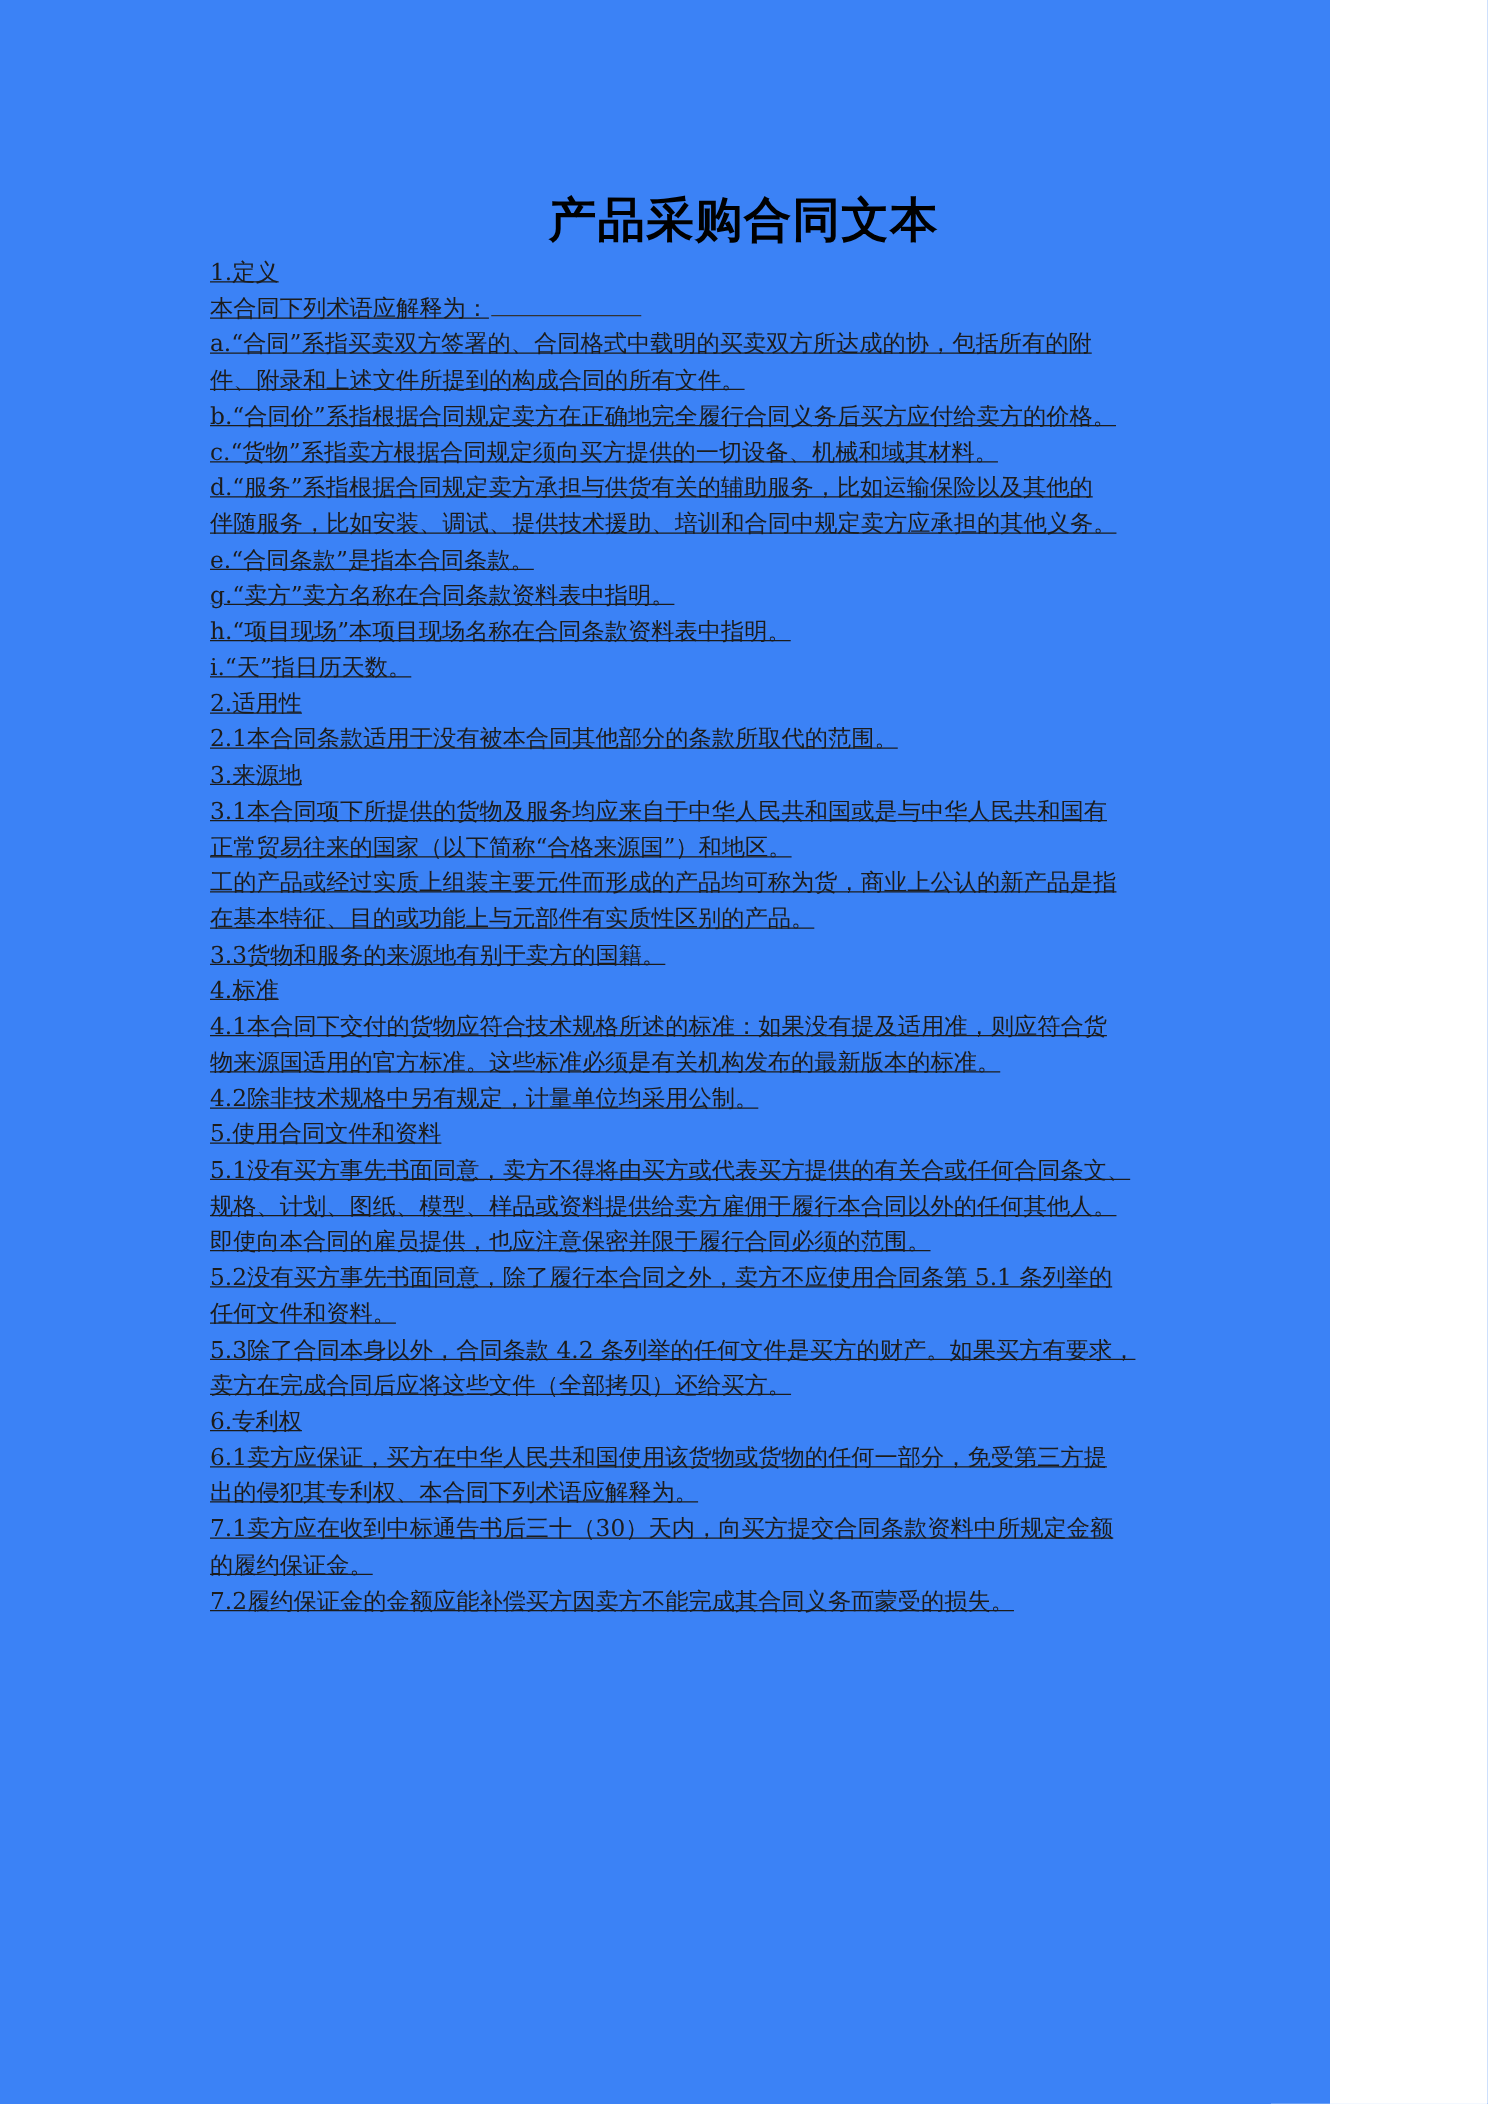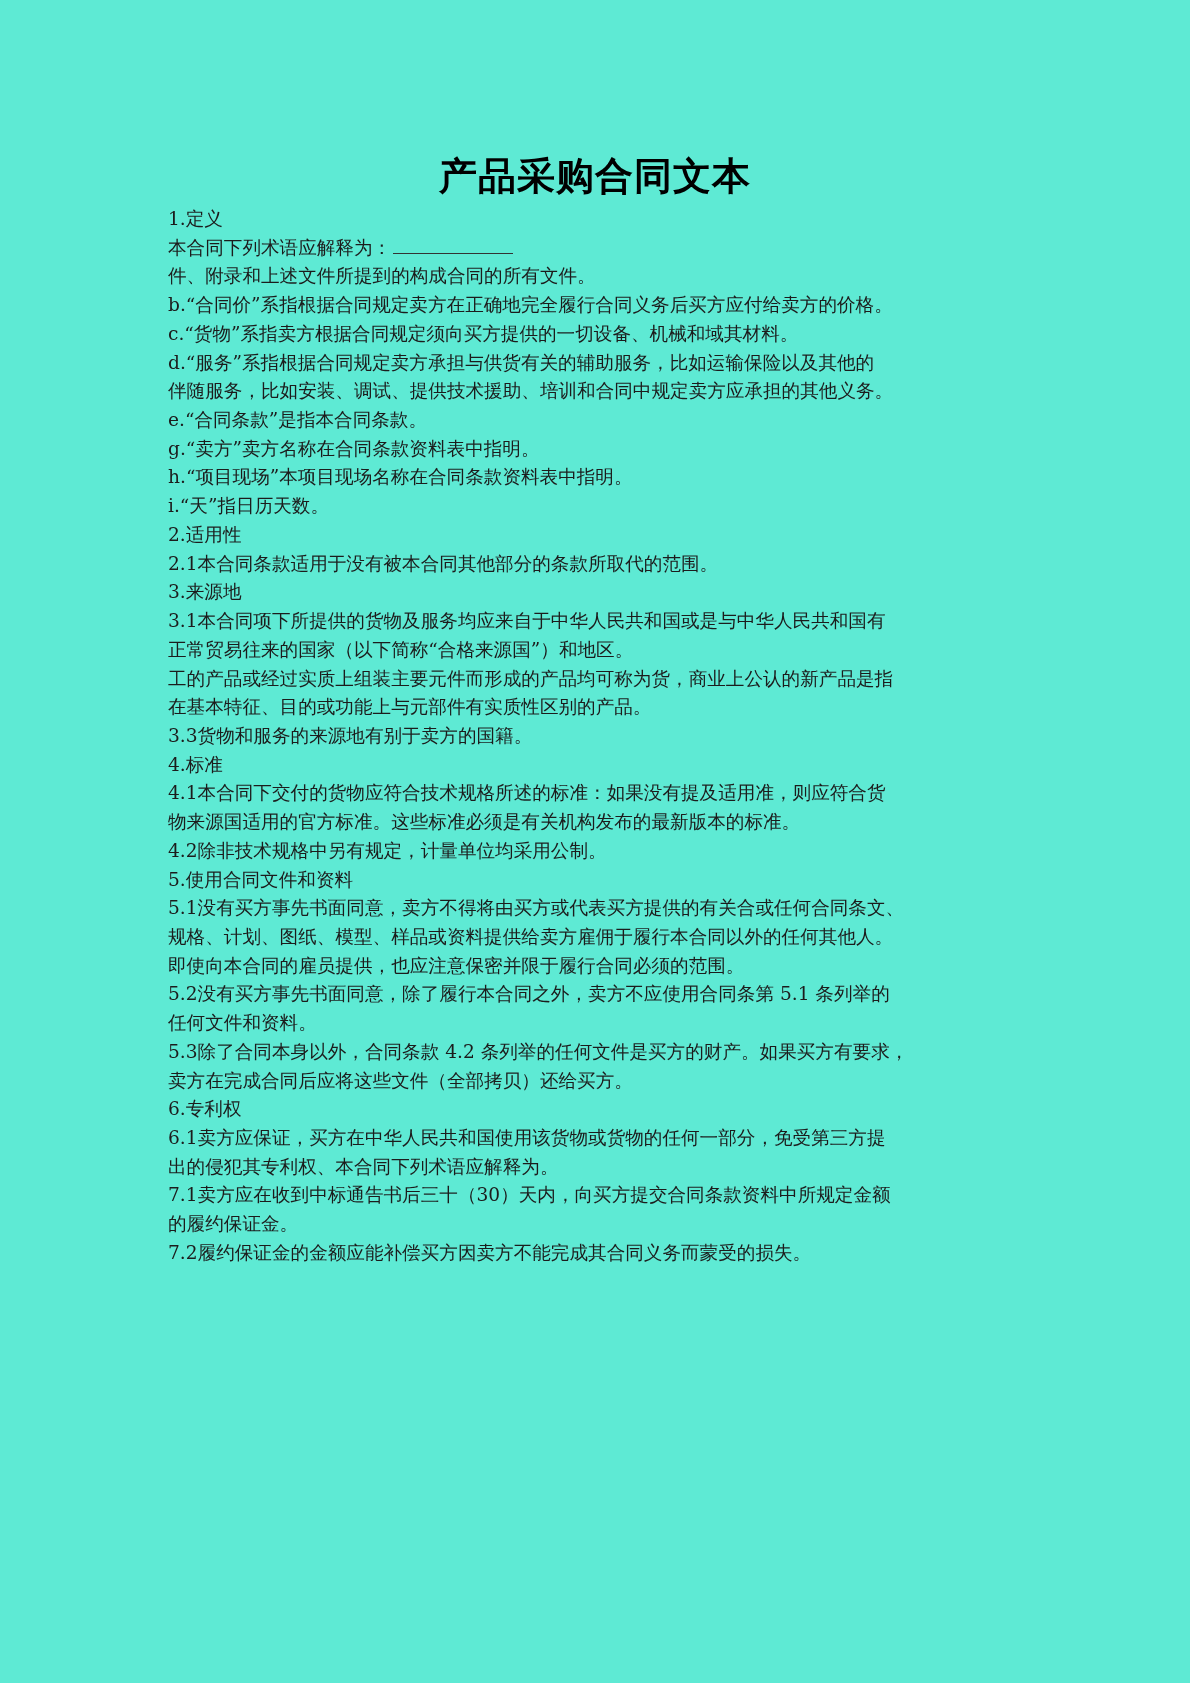--- a/index.html
+++ b/index.html
@@ -12,23 +12,23 @@
       height: 1683px;
       position: relative;
       overflow: hidden;
       color: #1a1a1a;
       font-family: "DejaVu Serif", "Liberation Serif", serif;
     }
     .page {
       position: absolute;
       left: 0;
       top: 0;
-      width: 1190px;
+      width: 1064px;
       height: 1683px;
-      background: #5eead4;
+      background: #3b82f6;
     }
     .title {
       position: absolute;
       left: 0;
       top: 152px;
       width: 1190px;
       text-align: center;
       font-size: 38px;
       font-weight: bold;
       line-height: 48px;
@@ -42,39 +42,41 @@
       top: 205px;
       width: 846px;
       font-size: 18.6px;
       line-height: 28.73px;
       color: #1c1c1c;
     }
     .line {
       display: block;
       white-space: nowrap;
       height: 28.73px;
+      text-decoration: underline;
     }
     .blank {
       display: inline-block;
       width: 120px;
       border-bottom: 1px solid #333;
       height: 18px;
       vertical-align: baseline;
       margin-left: 2px;
     }
   </style>
 </head>
 <body>
 
 <div class="page">
   <div class="title">产品采购合同文本</div>
 
   <div class="body-text">
     <span class="line">1.定义</span>
     <span class="line"><span>本合同下列术语应解释为：</span><span class="blank"></span></span>
+    <span class="line">a.“合同”系指买卖双方签署的、合同格式中载明的买卖双方所达成的协，包括所有的附</span>
     <span class="line">件、附录和上述文件所提到的构成合同的所有文件。</span>
     <span class="line">b.“合同价”系指根据合同规定卖方在正确地完全履行合同义务后买方应付给卖方的价格。</span>
     <span class="line">c.“货物”系指卖方根据合同规定须向买方提供的一切设备、机械和域其材料。</span>
     <span class="line">d.“服务”系指根据合同规定卖方承担与供货有关的辅助服务，比如运输保险以及其他的</span>
     <span class="line">伴随服务，比如安装、调试、提供技术援助、培训和合同中规定卖方应承担的其他义务。</span>
     <span class="line">e.“合同条款”是指本合同条款。</span>
     <span class="line">g.“卖方”卖方名称在合同条款资料表中指明。</span>
     <span class="line">h.“项目现场”本项目现场名称在合同条款资料表中指明。</span>
     <span class="line">i.“天”指日历天数。</span>
     <span class="line">2.适用性</span>

